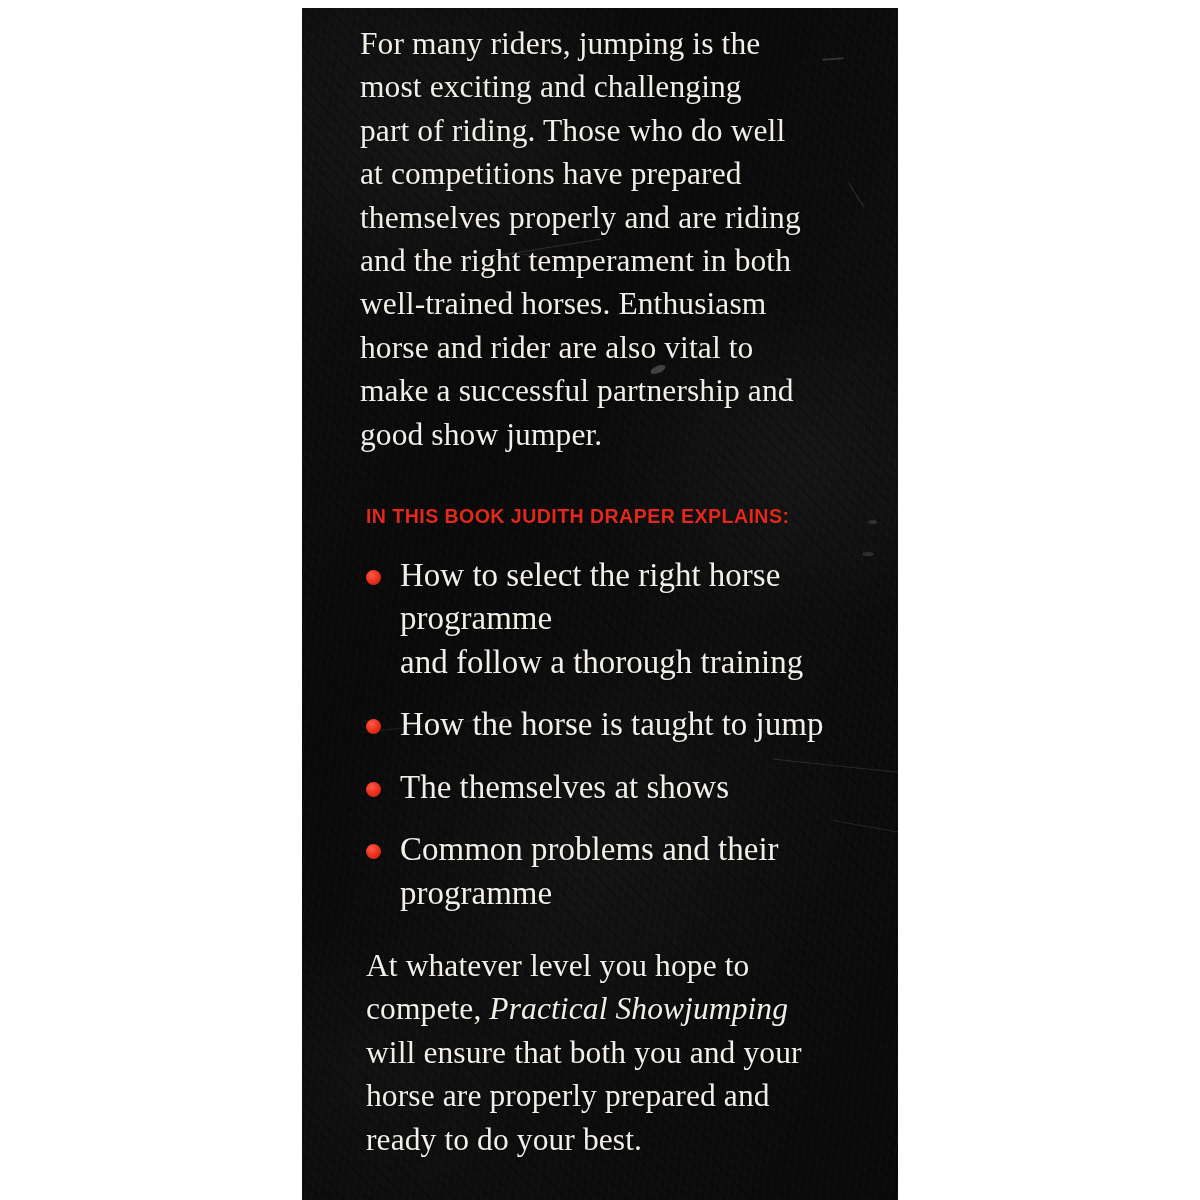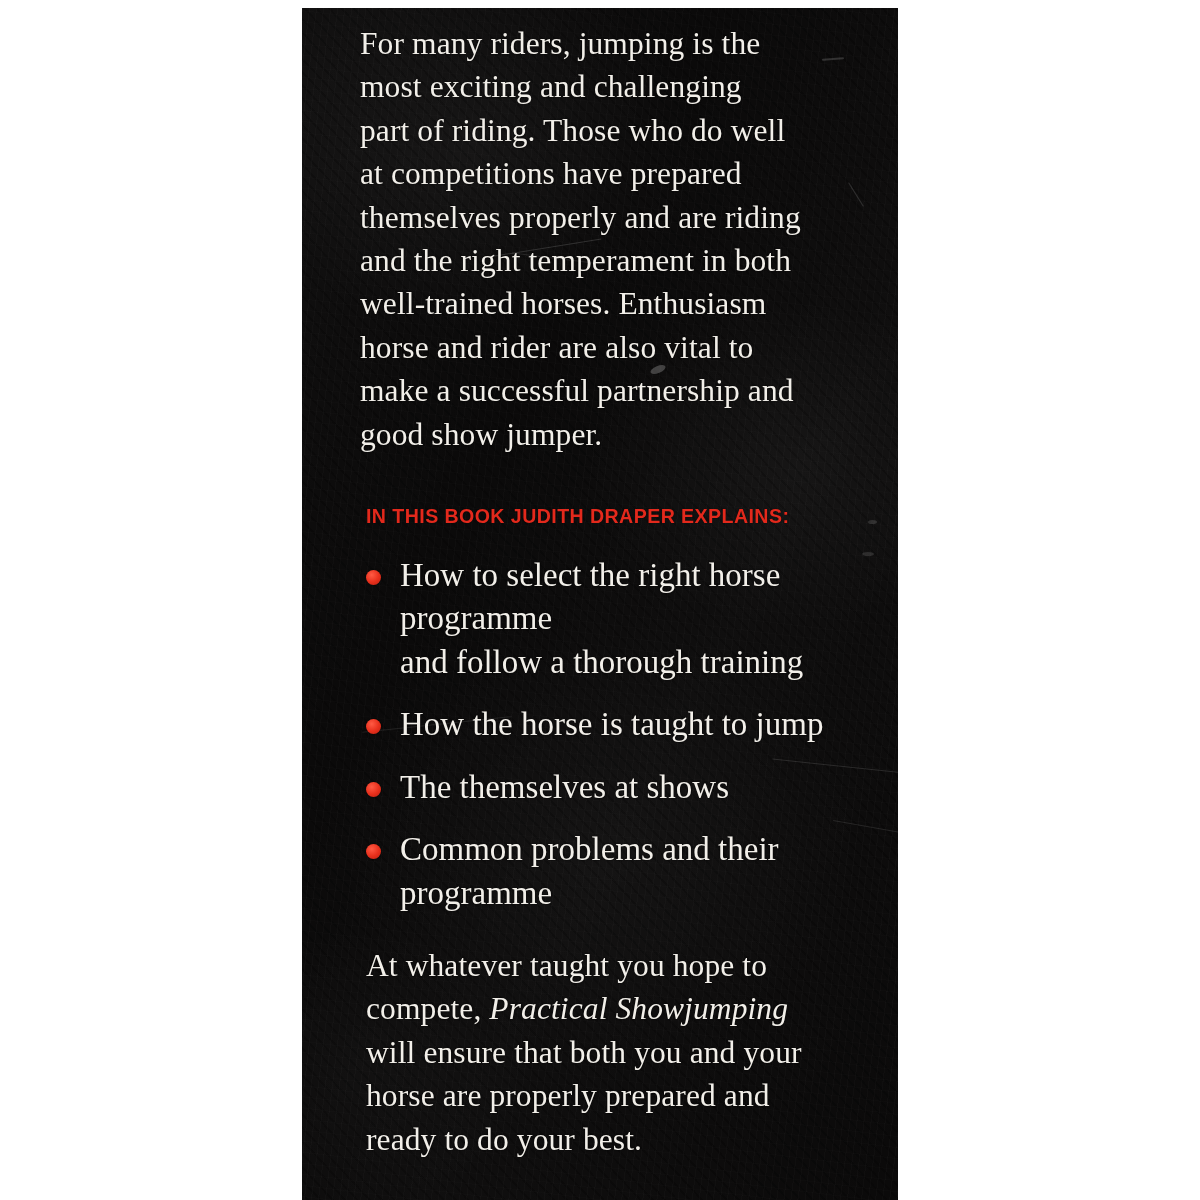--- a/index.html
+++ b/index.html
@@ -186,21 +186,21 @@
 
         <li>
           <span class="bullet"></span>
           <span class="ln">Common problems and their</span>
           <span class="ln">programme</span>
         </li>
 
       </ul>
 
       <p class="blurb closing">
-        <span class="ln">At whatever taught you hope to</span>
+        <span class="ln">At whatever level you hope to</span>
         <span class="ln"><span>compete, </span><span class="ital">Practical Showjumping</span></span>
         <span class="ln">will ensure that both you and your</span>
         <span class="ln">horse are properly prepared and</span>
         <span class="ln">ready to do your best.</span>
       </p>
 
     </div>
   </div>
 </div>
 

